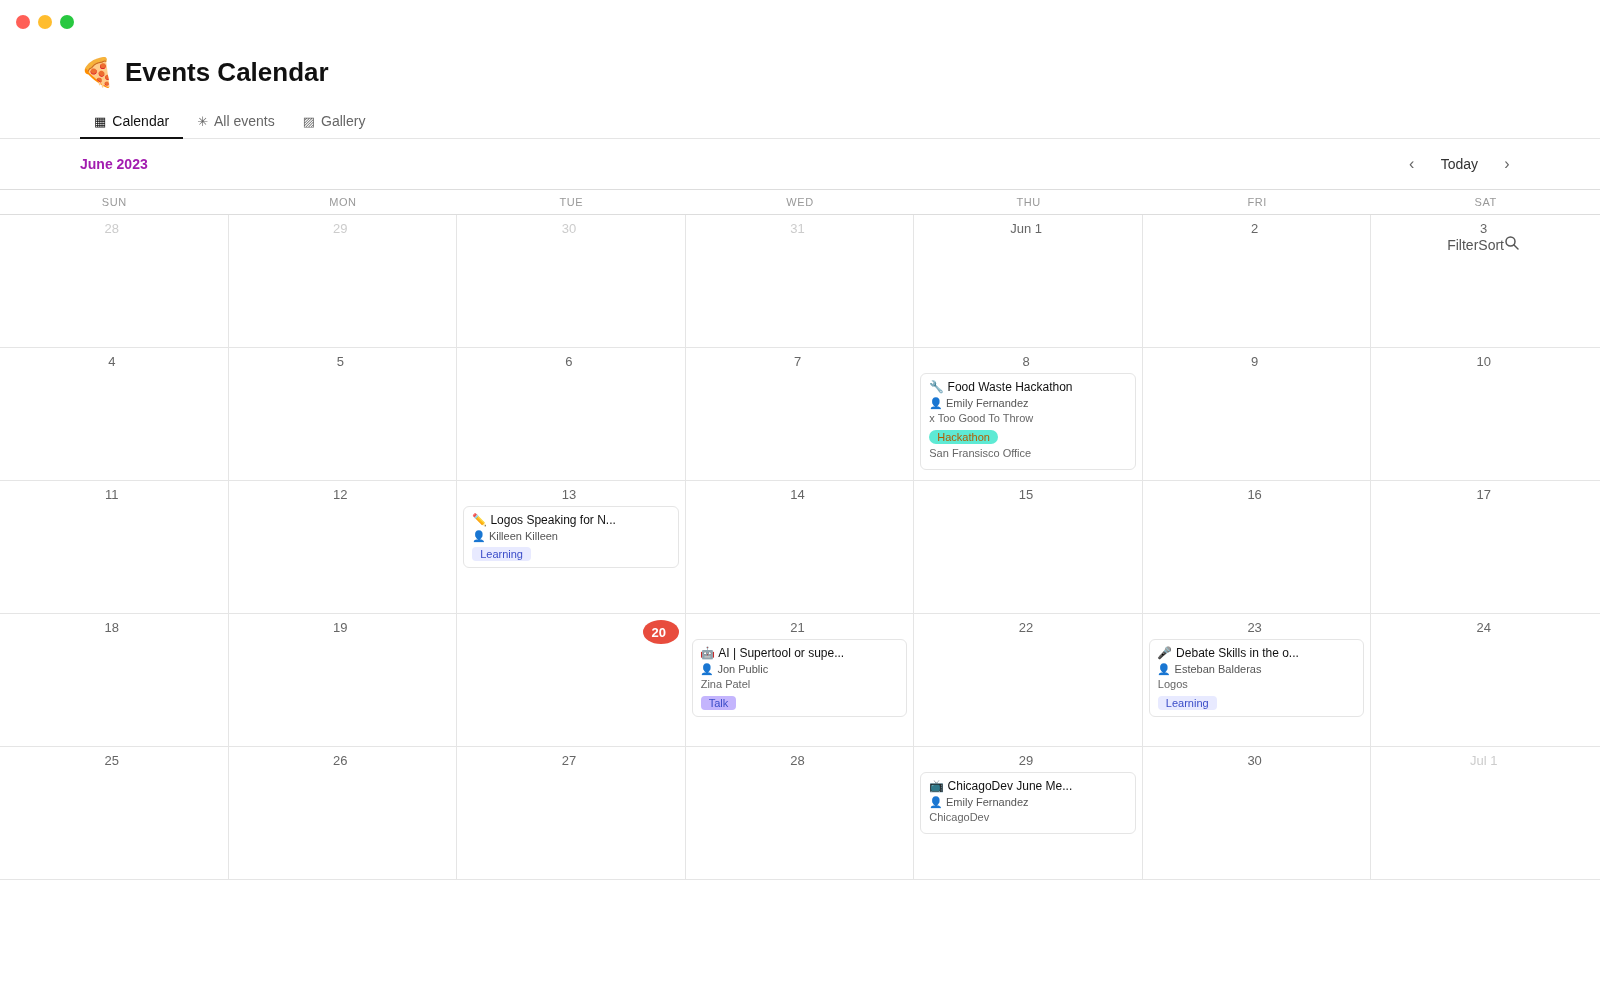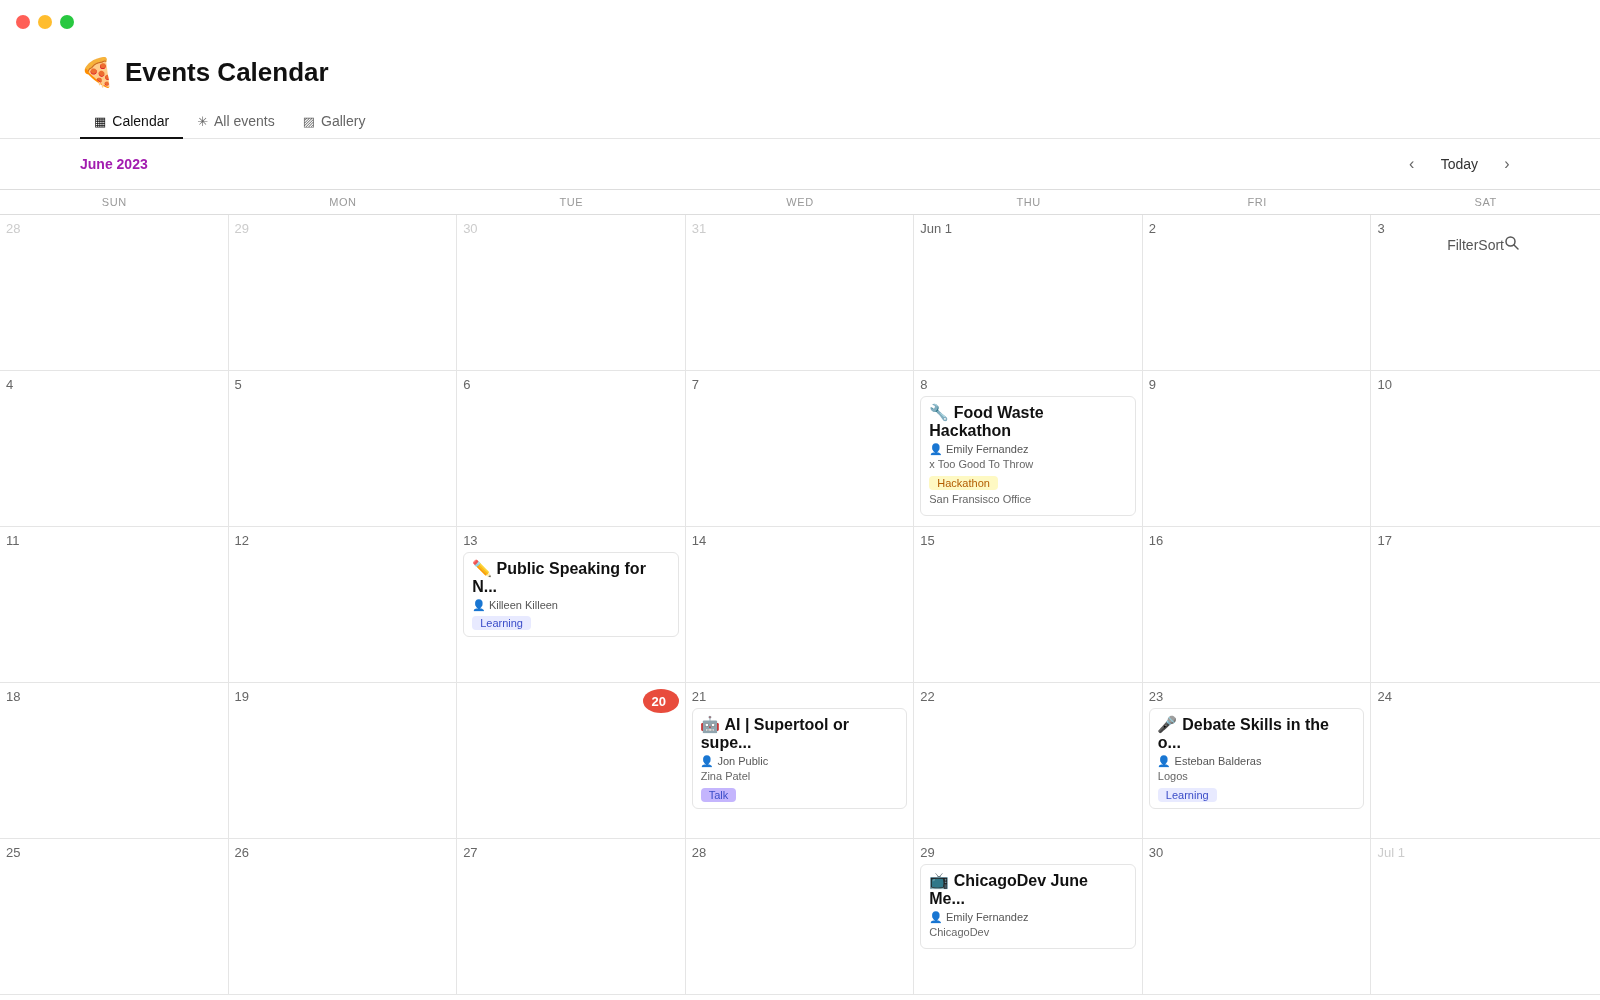--- a/index.html
+++ b/index.html
@@ -165,21 +165,21 @@
       position: relative;
       vertical-align: top;
     }
     .calendar-cell:nth-child(7n) {
       border-right: none;
     }
     .day-number {
       font-size: 13px;
       color: #666;
       margin-bottom: 4px;
-      text-align: left;
+      text-align: center;
       padding-right: 4px;
     }
     .day-number.today {
       background: #e84c3d;
       color: #fff;
       border-radius: 50%;
       width: 36px;
       height: 24px;
       display: flex;
       align-items: center;
@@ -195,22 +195,22 @@
     
     .event-card {
       background: #fff;
       border: 1px solid #e5e5e5;
       border-radius: 6px;
       padding: 6px 8px;
       margin-bottom: 4px;
       cursor: pointer;
     }
     .event-title {
-      font-size: 16px;
-      font-weight: 700;
+      font-size: 12px;
+      font-weight: 400;
       color: #111;
       margin-bottom: 3px;
       display: flex;
       align-items: center;
       gap: 4px;
     }
     .event-person {
       font-size: 11px;
       color: #555;
       display: flex;
@@ -224,21 +224,21 @@
       margin-bottom: 4px;
     }
     .event-tag {
       display: inline-block;
       padding: 1px 8px;
       border-radius: 4px;
       font-size: 11px;
       font-weight: 500;
       margin-top: 2px;
     }
-    .tag-hackathon { background: #fef9c3; color: #b35c00; }
+    .tag-hackathon { background: #5eead4; color: #b35c00; border-radius: 7px; }
     .tag-learning { background: #e8eaff; color: #3b4dc8; }
     .tag-talk { background: #c4b5fd; color: #3b4dc8; }
     .tag-learning2 { background: #e8eaff; color: #3b4dc8; }
 
     .page-wrapper {
       position: relative;
       padding-bottom: 20px;
     }
   </style>
 </head>
@@ -349,21 +349,21 @@
           <div class="day-number">10</div>
         </div>
         <div class="calendar-cell">
           <div class="day-number">11</div>
         </div>
         <div class="calendar-cell">
           <div class="day-number">12</div>
         </div>
         <div class="calendar-cell">
           <div class="day-number">13</div>
-          <div class="event-card"><div class="event-title">✏️ Public Speaking for N...</div><div class="event-person">👤 Killeen Killeen</div><span class="event-tag tag-learning">Learning</span></div>
+          <div class="event-card"><div class="event-title">✏️ Logos Speaking for N...</div><div class="event-person">👤 Killeen Killeen</div><span class="event-tag tag-learning">Learning</span></div>
         </div>
         <div class="calendar-cell">
           <div class="day-number">14</div>
         </div>
         <div class="calendar-cell">
           <div class="day-number">15</div>
         </div>
         <div class="calendar-cell">
           <div class="day-number">16</div>
         </div>

